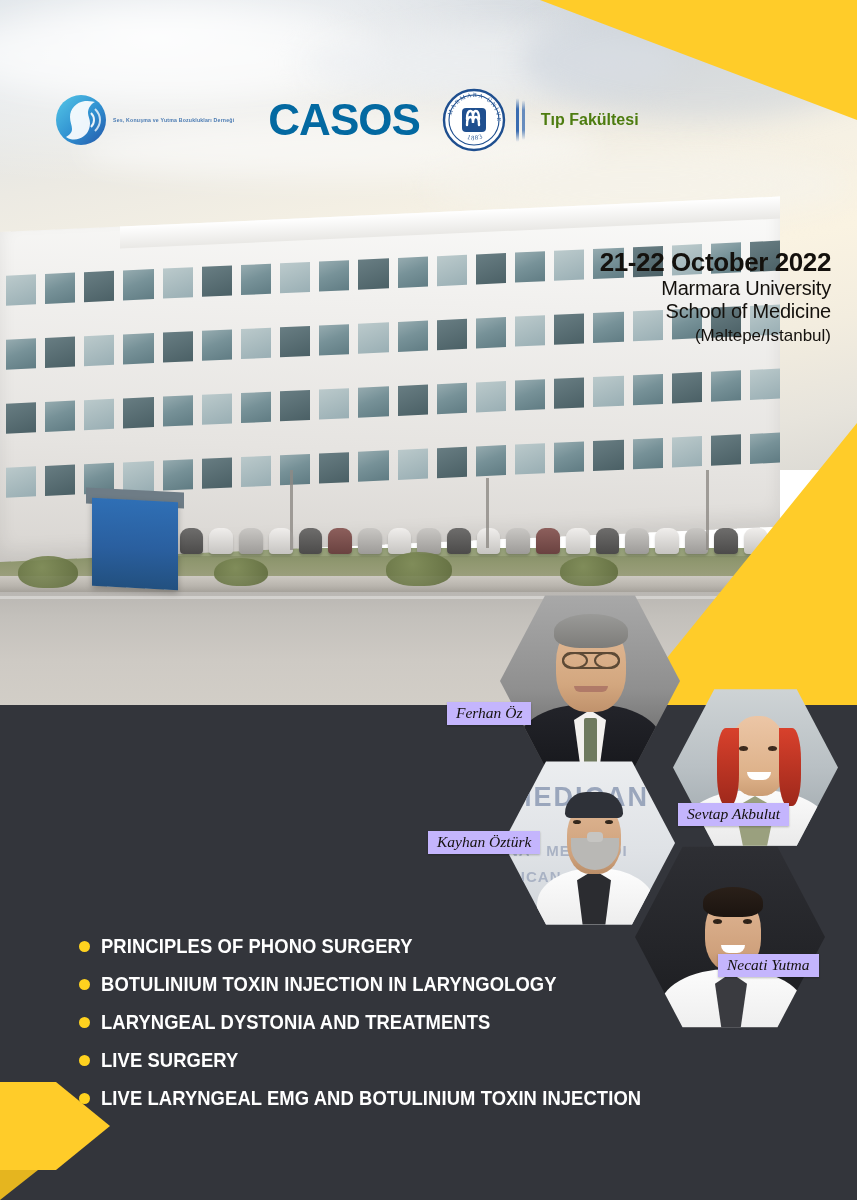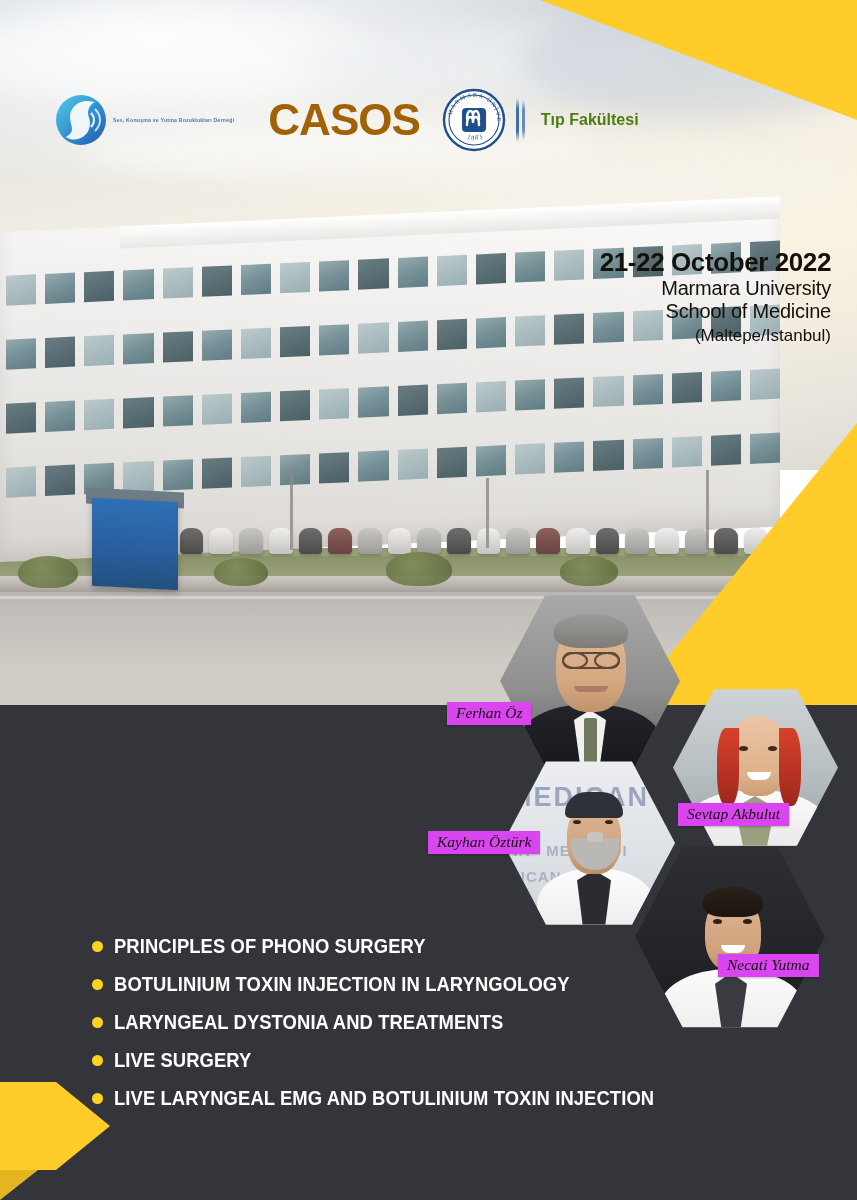--- a/index.html
+++ b/index.html
@@ -156,21 +156,21 @@
     font-size: 35px; font-weight: bold; letter-spacing: -0.5px;
     background: linear-gradient(90deg,#3bb7d8 0%, #2a7fbf 40%, #2f55a7 75%, #1f3f8f 100%);
     -webkit-background-clip: text; background-clip: text; color: transparent;
     font-family: "Liberation Sans", sans-serif;
   }
   .skybd-sub {
     font-size: 5.2px; color: #2d66a8; letter-spacing: .2px; margin-top: 1px;
     white-space: nowrap; font-weight: bold; opacity: .85;
   }
   .casos {
-    font-size: 44px; font-weight: bold; color: #a16207;
+    font-size: 44px; font-weight: bold; color: #0369a1;
     letter-spacing: -1px; margin-left: 34px;
     font-family: "Liberation Sans", sans-serif;
   }
   .marmara-group { display: flex; align-items: center; gap: 10px; margin-left: 22px; }
   .seal { width: 64px; height: 64px; position: relative; }
   .divider-bars { display: flex; gap: 3px; height: 46px; align-items: center; }
   .divider-bars i {
     display: block; width: 3px; height: 44px; border-radius: 2px;
     background: linear-gradient(180deg, rgba(58,108,176,0) 0%, #3a6cb0 25%, #3a6cb0 75%, rgba(58,108,176,0) 100%);
   }
@@ -203,21 +203,21 @@
   .course-title div {
     color: #ffd21f; font-weight: bold; font-size: 31px;
     line-height: 1.16; letter-spacing: 0.2px;
     font-family: "Liberation Sans", sans-serif;
     transform: scaleX(0.93); transform-origin: left center;
     white-space: nowrap;
   }
 
   
   .bullets {
-    position: absolute; left: 92px; top: 927px; z-index: 7; text-align: right;
+    position: absolute; left: 79px; top: 927px; z-index: 7; text-align: right;
   }
   .bullet-item {
     display: flex; align-items: center; gap: 11px; height: 38px;
   }
   .dot {
     width: 11px; height: 11px; border-radius: 50%;
     background: #ffd21f; flex: 0 0 11px;
   }
   .bullet-text {
     color: #ffffff; font-size: 20px; font-weight: bold;
@@ -228,21 +228,21 @@
 
   
   .hexes { position: absolute; left: 0; top: 0; width: 857px; height: 1200px; z-index: 8; pointer-events: none; }
   .hex {
     position: absolute;
     clip-path: polygon(25% 2%, 75% 2%, 100% 50%, 75% 98%, 25% 98%, 0% 50%);
     overflow: hidden;
   }
   .name-tag {
     position: absolute; z-index: 12;
-    background: #d946ef;
+    background: #c4b5fd;
     color: #14110d;
     font-family: "Liberation Serif", serif;
     font-style: italic;
     font-size: 15.5px;
     padding: 2px 9px 3px 9px;
     white-space: nowrap;
     box-shadow: 0 1px 2px rgba(0,0,0,.25);
   }
 
   

